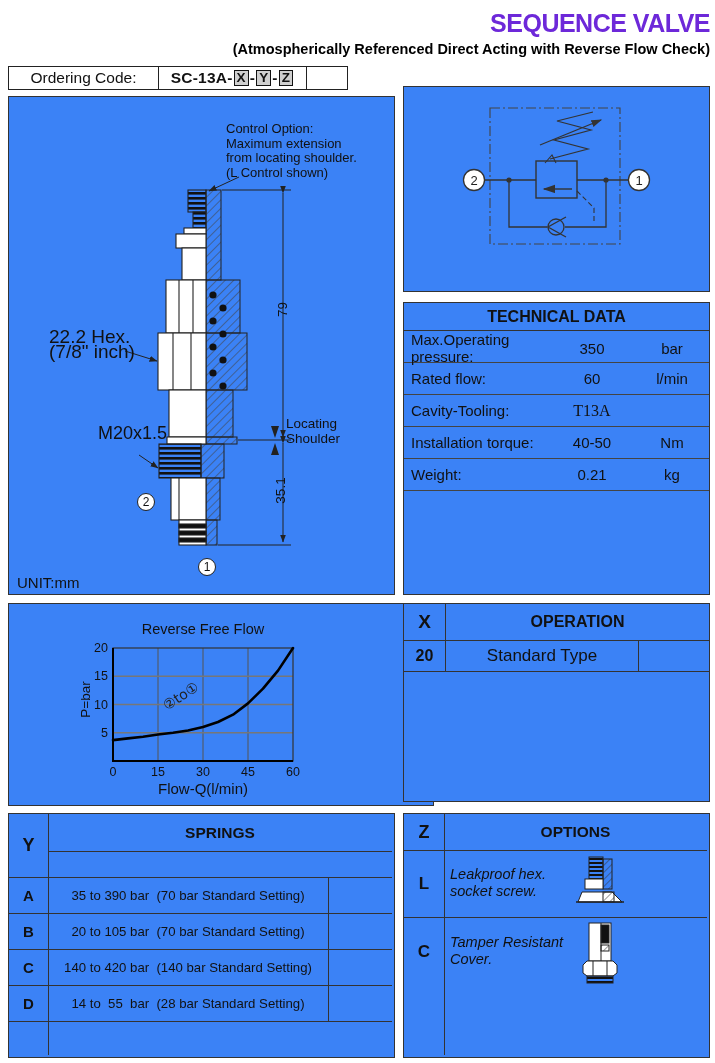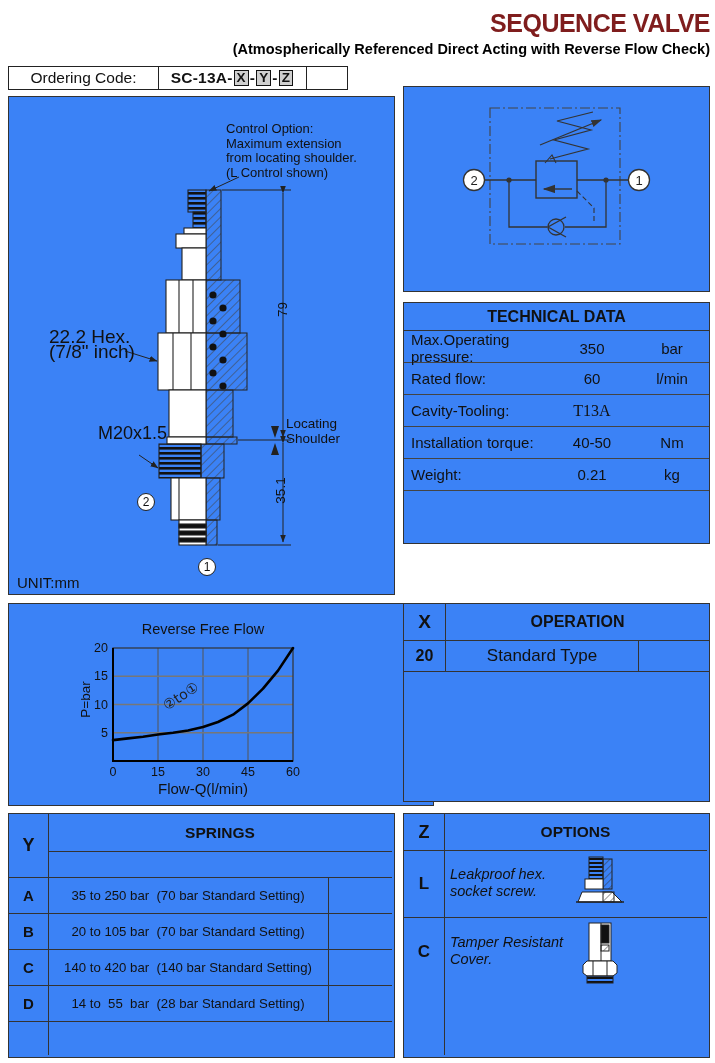--- a/index.html
+++ b/index.html
@@ -1,20 +1,20 @@
 <!DOCTYPE html>
 <html><head>
 <meta charset="utf-8">
 <style>
   * { margin:0; padding:0; box-sizing:border-box; }
   body { background:#ffffff; font-family:"Liberation Sans", sans-serif; color:#111; }
   .page { position:relative; width:715px; height:1063px; background:#fff; overflow:hidden; }
 
   
-  .title { position:absolute; top:9px; right:5px; font-size:25px; font-weight:bold; letter-spacing:-0.5px; color:#7f1d1d; }
+  .title { position:absolute; top:9px; right:5px; font-size:25px; font-weight:bold; letter-spacing:-0.5px; color:#6d28d9; }
   .subtitle { position:absolute; top:41px; right:5px; font-size:14.5px; font-weight:bold; color:#000; }
 
   
   .ordering { position:absolute; left:8px; top:66px; width:340px; height:24px; border:1.6px solid #222; display:flex; }
   .ordering .cell { height:100%; display:flex; align-items:center; justify-content:center; }
   .ord-label { width:150px; border-right:1.4px solid #222; font-size:15.5px; }
   .ord-code  { width:148px; border-right:1.4px solid #222; font-size:15.5px; font-weight:bold; letter-spacing:0.2px; }
   .ord-empty { flex:1; }
   .codebox { display:inline-block; border:1.6px solid #111; background:#cfcfcf; padding:0 2px; margin:0 1px; line-height:14px; font-size:13.5px; }
 
@@ -22,21 +22,21 @@
   .frame { position:absolute; border:1.7px solid #333; background:#3b82f6; }
 
   
   #drawing-box { left:8px; top:96px; width:387px; height:499px; }
   .note { position:absolute; font-size:13px; line-height:14.5px; color:#111; }
   .dim-label { position:absolute; font-size:13.5px; transform:rotate(-90deg); transform-origin:center; }
   .circ { position:absolute; width:18px; height:18px; border:1.4px solid #222; border-radius:50%; display:flex; align-items:center; justify-content:center; font-size:12px; background:#fff; }
   .unit { position:absolute; left:8px; bottom:3px; font-size:15px; }
 
   
-  #tech-box { left:403px; top:302px; width:307px; height:242px; }
+  #tech-box { left:403px; top:302px; width:307px; height:293px; }
   .td-title { height:28px; border-bottom:1.4px solid #333; display:flex; align-items:center; justify-content:center; font-weight:bold; font-size:16px; }
   .td-row { height:32px; border-bottom:1.3px solid #444; display:grid; grid-template-columns:1fr 86px 74px; align-items:center; font-size:15px; }
   .td-row .lab { padding-left:7px; }
   .td-row .val, .td-row .unit-c { text-align:center; }
   .serif { font-family:"Liberation Serif", serif; font-size:16px; }
 
   
   #chart-box { left:8px; top:603px; width:426px; height:203px; }
   .chart-title { position:absolute; left:104px; top:17px; width:180px; text-align:center; font-size:14.5px; }
   .ylab { position:absolute; left:58px; top:88px; font-size:13.5px; transform:rotate(-90deg); }
@@ -300,21 +300,21 @@
   </div>
 
   <div id="springs-box" class="frame">
     <div class="vline" style="left:39px; top:0; height:241px;"></div>
     <div class="abs cellc" style="left:0; top:0; width:39px; height:63px; font-weight:bold; font-size:18px;">Y</div>
     <div class="abs cellc sp-title" style="left:39px; top:0; width:344px; height:37px;">SPRINGS</div>
     <div class="hline" style="left:39px; top:37px; width:344px;"></div>
     <div class="hline" style="left:0; top:63px; width:383px;"></div>
 
     <div class="abs cellc sp-code" style="left:0; top:63px; width:39px; height:36px;">A</div>
-    <div class="abs cellc sp-val" style="left:39px; top:63px; width:280px; height:36px;">35 to 250 bar  (70 bar Standard Setting)</div>
+    <div class="abs cellc sp-val" style="left:39px; top:63px; width:280px; height:36px;">35 to 390 bar  (70 bar Standard Setting)</div>
     <div class="hline" style="left:0; top:99px; width:383px;"></div>
 
     <div class="abs cellc sp-code" style="left:0; top:99px; width:39px; height:36px;">B</div>
     <div class="abs cellc sp-val" style="left:39px; top:99px; width:280px; height:36px;">20 to 105 bar  (70 bar Standard Setting)</div>
     <div class="hline" style="left:0; top:135px; width:383px;"></div>
 
     <div class="abs cellc sp-code" style="left:0; top:135px; width:39px; height:36px;">C</div>
     <div class="abs cellc sp-val" style="left:39px; top:135px; width:280px; height:36px;">140 to 420 bar  (140 bar Standard Setting)</div>
     <div class="hline" style="left:0; top:171px; width:383px;"></div>
 

